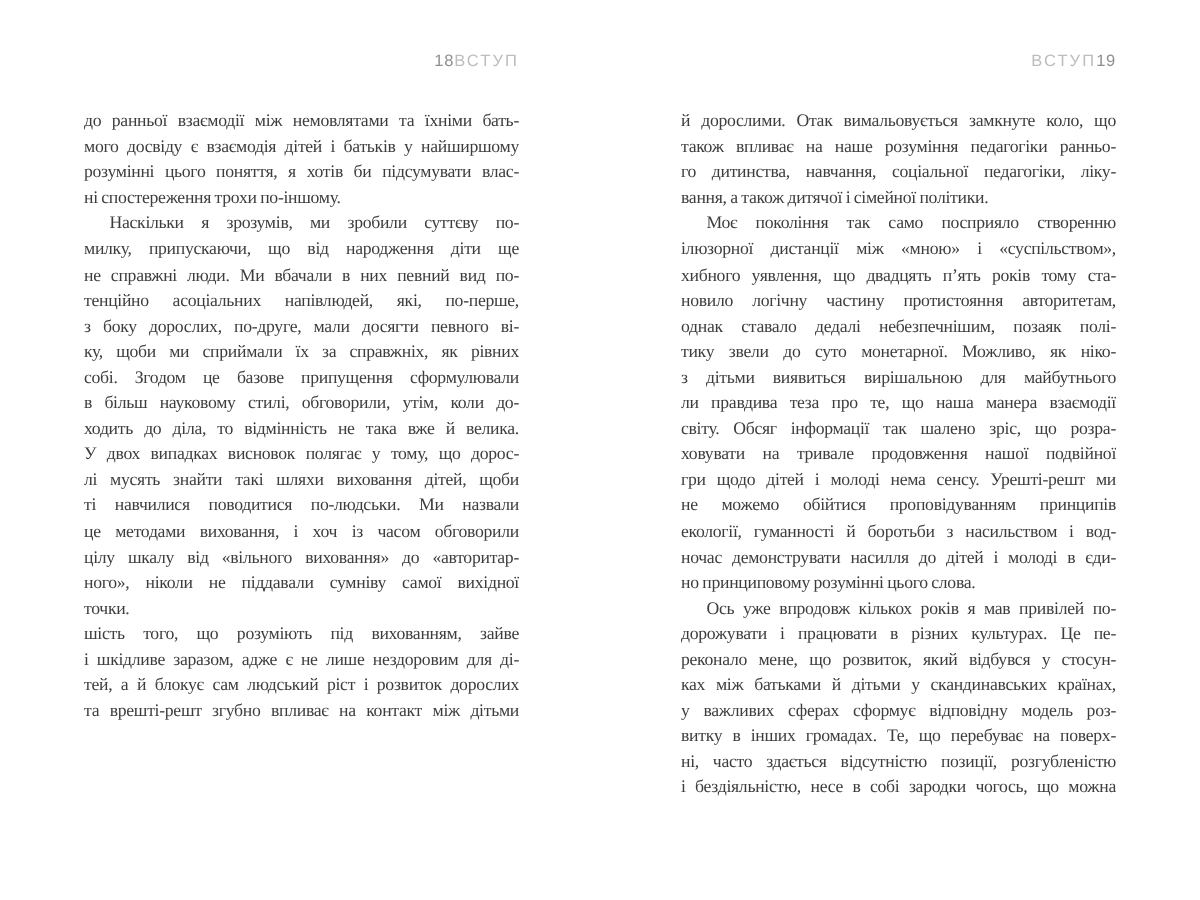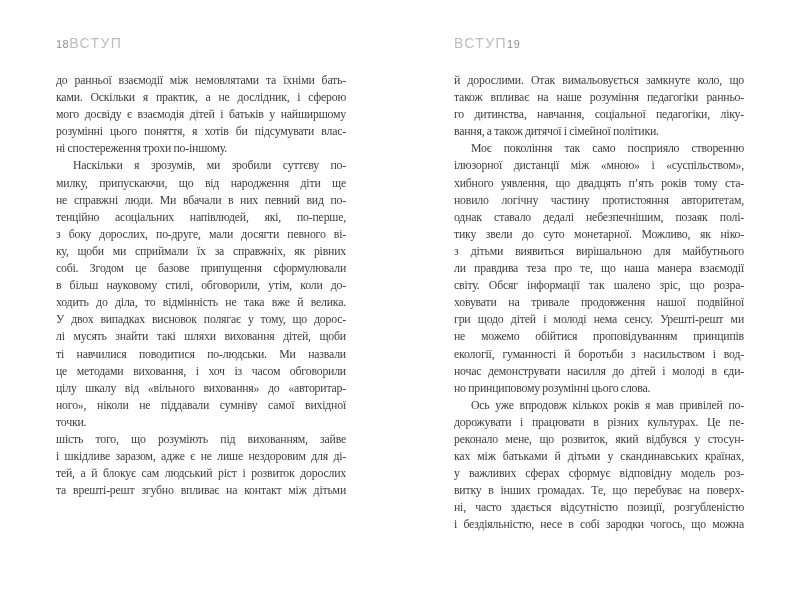--- a/index.html
+++ b/index.html
@@ -14,28 +14,28 @@
     width: 800px; height: 600px;
     background: #ffffff;
   }
   .page {
     position: absolute; top: 0; height: 600px; width: 290px;
   }
   .page-left  { left: 56px; }
   .page-right { left: 454px; }
   .pagehead {
     position: absolute; top: 35px; left: 0; right: 0;
-    display: flex; justify-content: flex-start; align-items: baseline;
+    display: flex; justify-content: flex-end; align-items: baseline;
     font-family: "Liberation Sans", sans-serif;
   }
   .pagenum {
     font-size: 11px; color: #8f8f8f; letter-spacing: 0.5px;
   }
   .runhead {
-    font-size: 14px; color: #bdbdbd;
+    font-size: 11px; color: #bdbdbd;
     letter-spacing: 1.4px; text-transform: uppercase;
   }
   .pagebody {
     position: absolute; top: 72px; left: 0; right: 0;
     color: #3d3d3d;
     font-size: 11.8px;
     letter-spacing: -0.2px;
     word-spacing: -0.4px;
   }
   .line {
@@ -51,21 +51,20 @@
 
 <div class="spread">
 
   <div class="page page-left">
     <div class="pagehead">
       <span class="pagenum">18</span>
       <span class="runhead">ВСТУП</span>
     </div>
     <div class="pagebody">
         <div class="line">до ранньої взаємодії між немовлятами та їхніми бать-</div>
-        <div class="line">ками. Оскільки я практик, а не дослідник, і сферою</div>
         <div class="line">мого досвіду є взаємодія дітей і батьків у найширшому</div>
         <div class="line">розумінні цього поняття, я хотів би підсумувати влас-</div>
         <div class="line end">ні спостереження трохи по-іншому.</div>
         <div class="line ind">Наскільки я зрозумів, ми зробили суттєву по-</div>
         <div class="line">милку, припускаючи, що від народження діти ще</div>
         <div class="line">не справжні люди. Ми вбачали в них певний вид по-</div>
         <div class="line">тенційно асоціальних напівлюдей, які, по-перше,</div>
         <div class="line">з боку дорослих, по-друге, мали досягти певного ві-</div>
         <div class="line">ку, щоби ми сприймали їх за справжніх, як рівних</div>
         <div class="line">собі. Згодом це базове припущення сформулювали</div>

